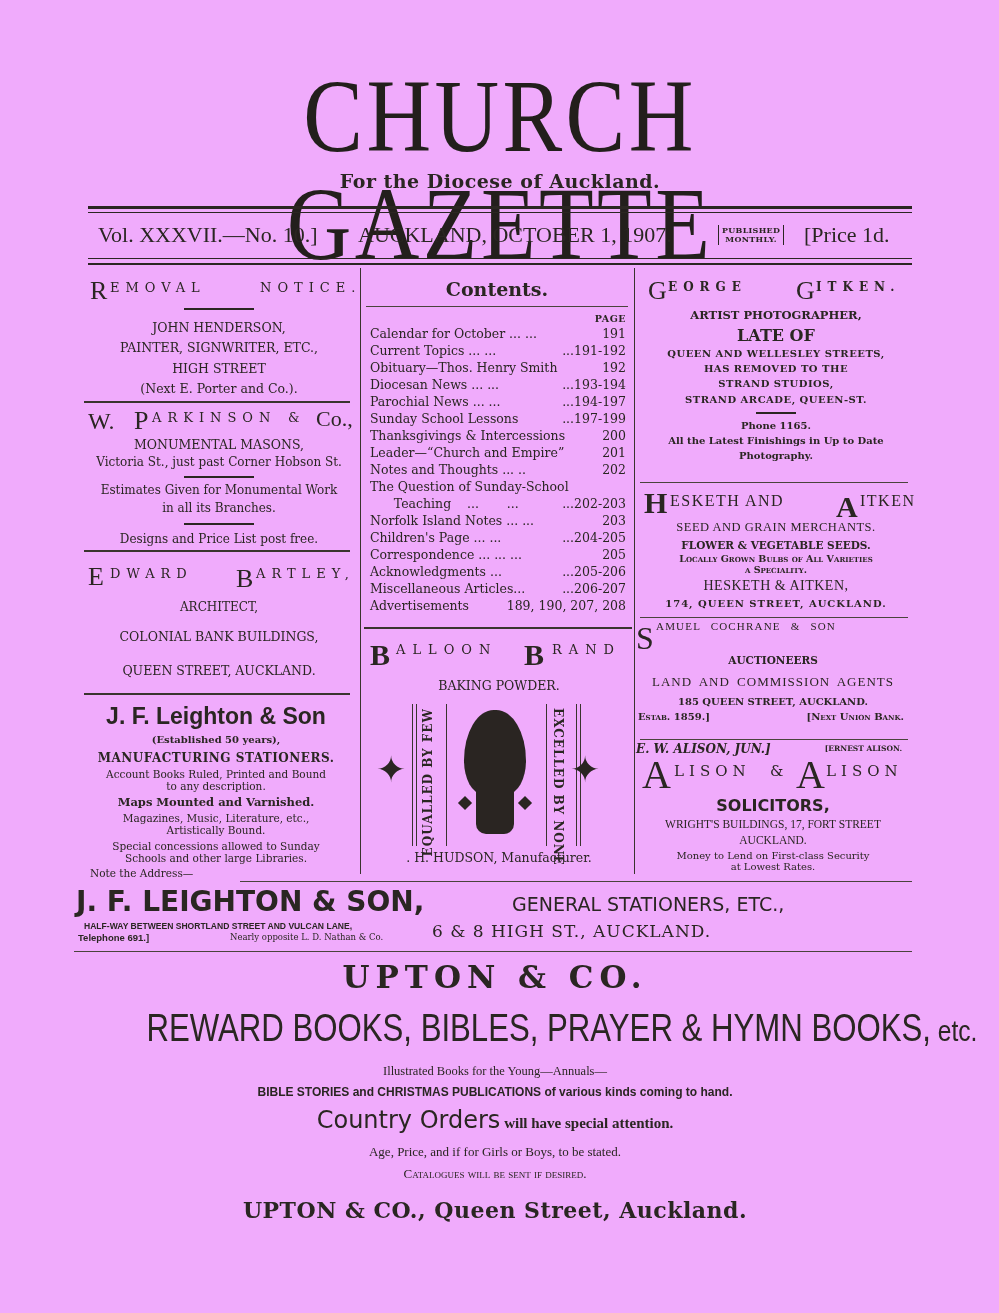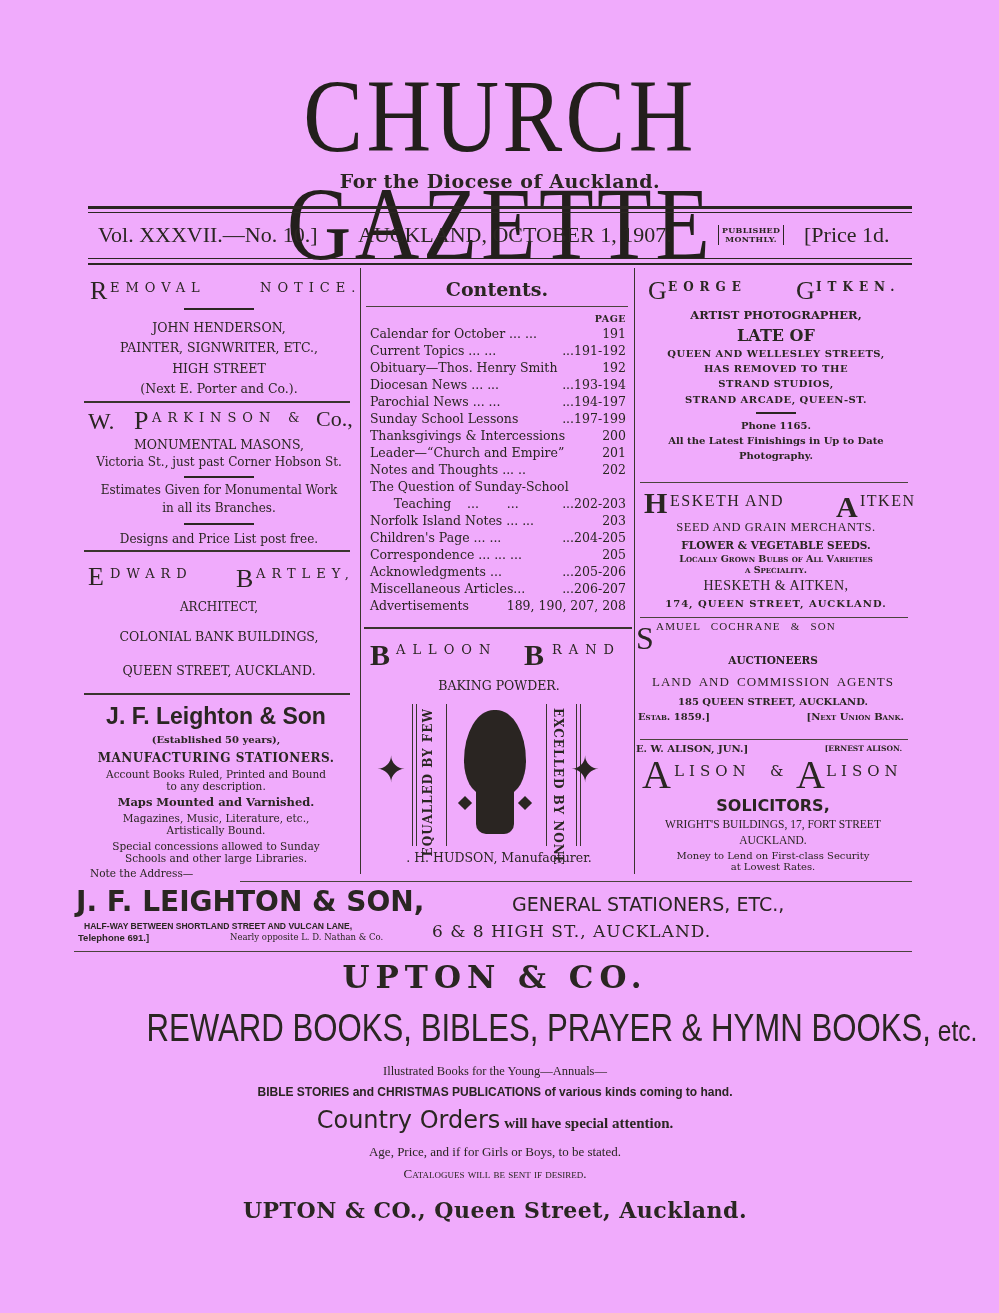--- a/index.html
+++ b/index.html
@@ -280,21 +280,21 @@
     <div class="txt txt-b" style="font-size:10px;line-height:15px;">185 QUEEN STREET, AUCKLAND.</div>
     <div style="position:relative;height:15px;">
       <span class="abs txt txt-b sc" style="left:4px;top:0;font-size:10px;line-height:15px;">Estab. 1859.]</span>
       <span class="abs txt txt-b sc" style="right:8px;top:0;font-size:10px;line-height:15px;">[Next Union Bank.</span>
     </div>
   </div>
   <div class="hr-thin" style="left:640px;top:739px;width:268px;"></div>
 
   <div class="col" style="left:634px;top:742px;width:278px;">
     <div style="position:relative;height:14px;">
-      <span class="abs txt txt-b" style="left:2px;top:0;font-size:10px;line-height:14px;">E. W. ALISON, JUN.]</span>
+      <span class="abs txt txt-b" style="left:2px;top:0;font-size:12px;line-height:14px;font-style:italic;">E. W. ALISON, JUN.]</span>
       <span class="abs txt txt-b" style="right:10px;top:0;font-size:7.5px;line-height:14px;">[ERNEST ALISON.</span>
     </div>
     <div style="position:relative;height:40px;">
       <span class="abs" style="left:8px;top:-2px;font-family:'Liberation Serif',serif;font-size:40px;line-height:42px;">A</span>
       <span class="abs spaced-head" style="left:40px;top:6px;font-size:15px;letter-spacing:5px;">LISON</span>
       <span class="abs spaced-head" style="left:136px;top:6px;font-size:15px;">&amp;</span>
       <span class="abs" style="left:162px;top:-2px;font-family:'Liberation Serif',serif;font-size:40px;line-height:42px;">A</span>
       <span class="abs spaced-head" style="left:192px;top:6px;font-size:15px;letter-spacing:5px;">LISON</span>
     </div>
     <div class="center sans-black" style="font-size:16px;line-height:20px;">SOLICITORS,</div>

